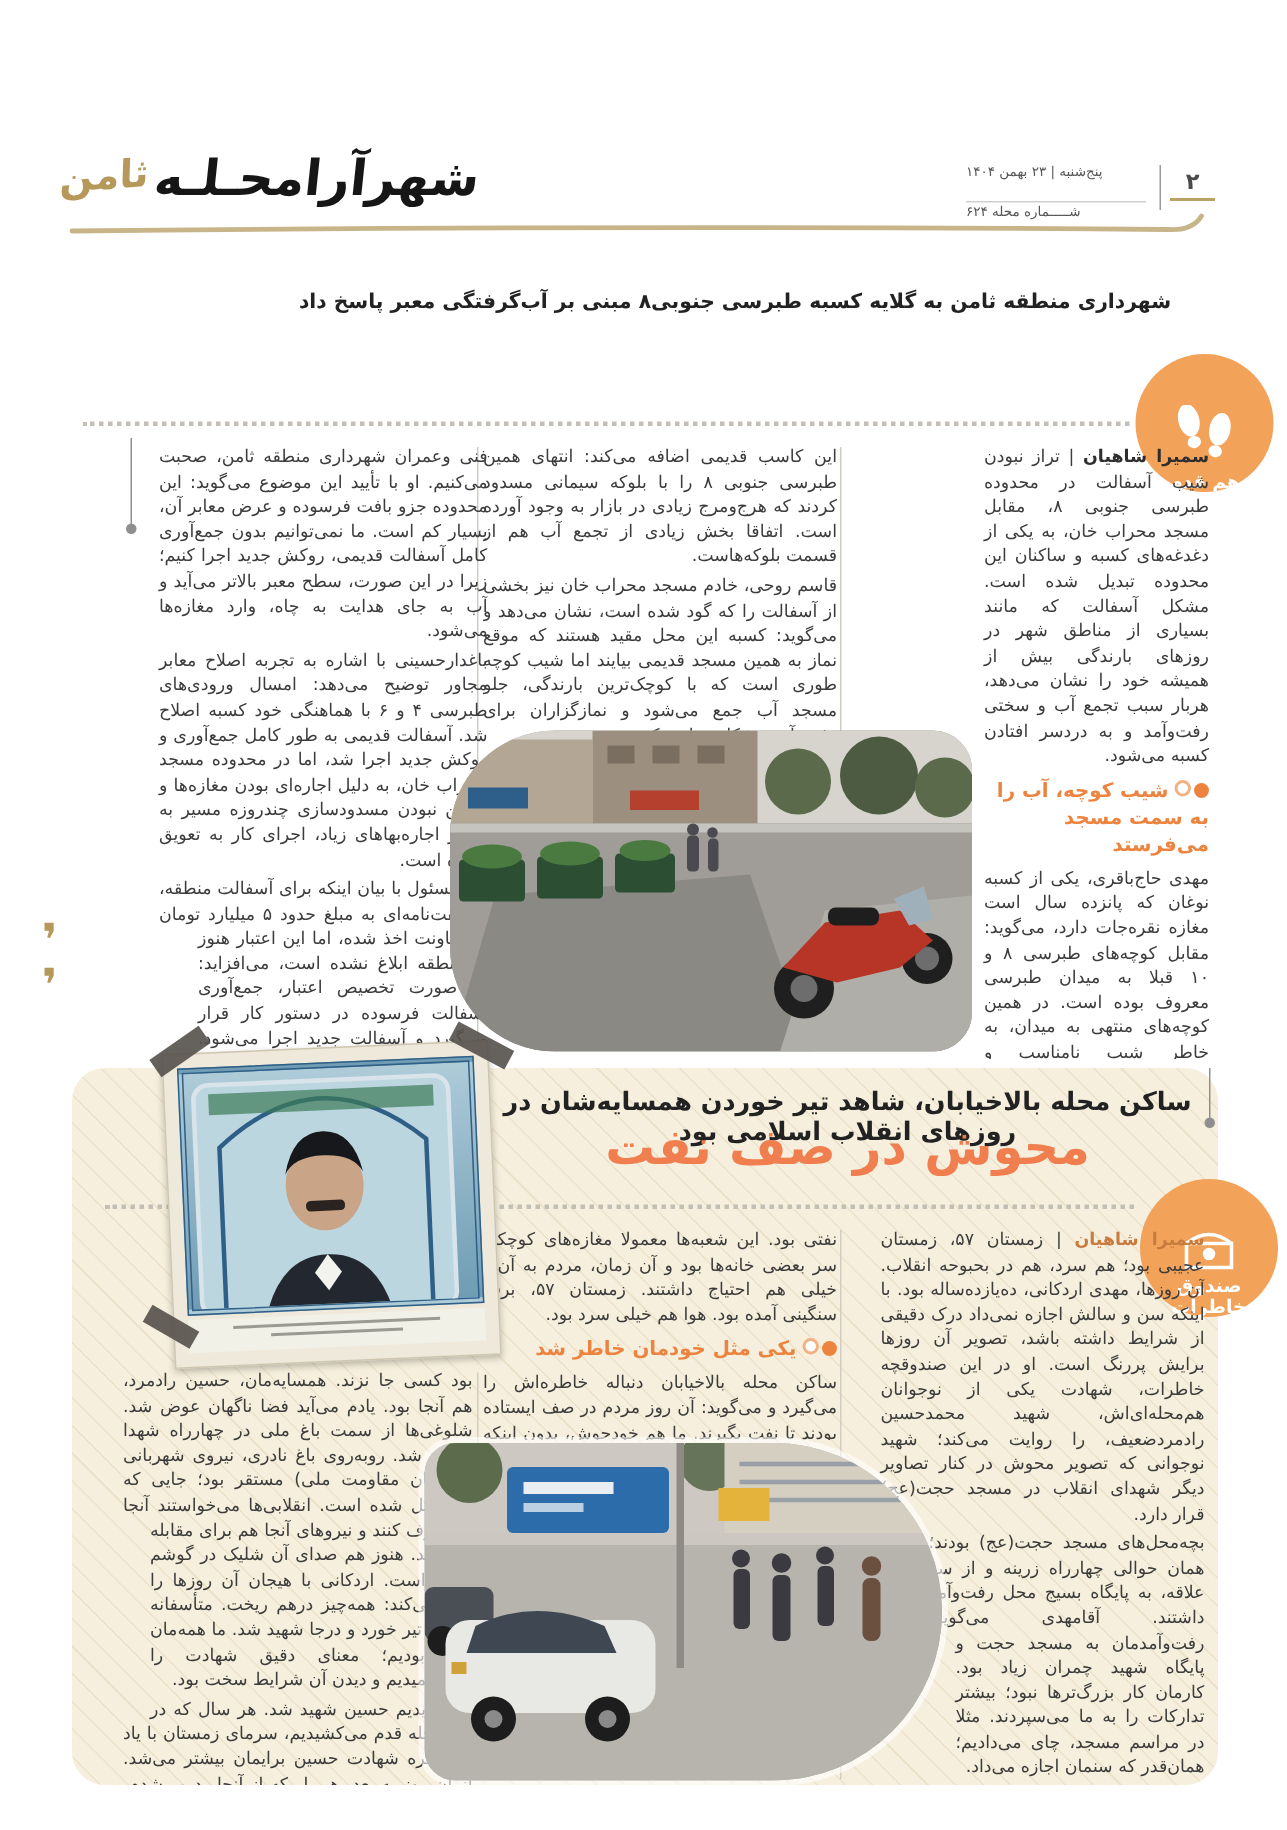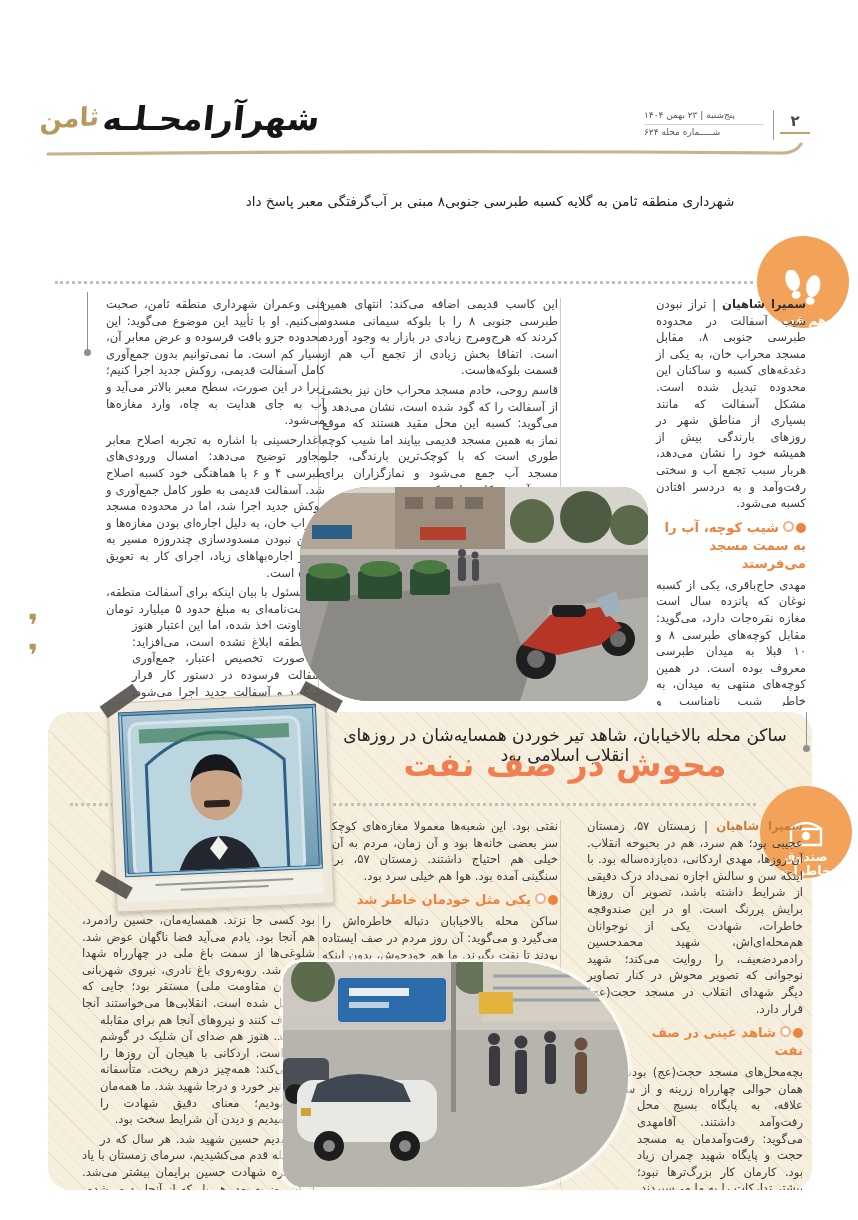--- a/index.html
+++ b/index.html
@@ -6,24 +6,24 @@
   .page{position:relative;width:858px;height:1220px;background:#fff;overflow:hidden;
         font-family:"DejaVu Sans","Liberation Sans",sans-serif;direction:rtl;}
   
   .logo{position:absolute;left:70px;top:88px;width:250px;height:60px;display:flex;align-items:center;justify-content:flex-start;direction:rtl;}
   .logo .main{font-size:33px;font-weight:bold;color:#161616;transform:skewX(-6deg);letter-spacing:-1px;}
   .logo .accent{font-size:26px;font-weight:bold;color:#b5985a;margin-right:4px;transform:skewX(-6deg) rotate(-4deg);}
   .meta{position:absolute;left:0;top:108px;right:48px;height:40px;direction:rtl;}
   .pagenum{position:absolute;right:0px;top:4px;width:30px;text-align:center;font-size:15px;font-weight:bold;color:#4a4a4a;border-bottom:2px solid #b9a264;padding-bottom:2px;}
   .meta-sep{position:absolute;right:36px;top:2px;width:1px;height:30px;background:#9a9a9a;}
   .dateblock{position:absolute;right:46px;top:0;width:120px;text-align:left;font-size:9px;color:#555;line-height:15px;}
-  .dateblock .l1{border-bottom:1px solid #cfcfcf;padding-bottom:1px;}
+  .dateblock .l1{border-bottom:1px solid #cfcfcf;padding-bottom:11px;}
   .goldrule{position:absolute;left:44px;top:138px;}
   
-  .kicker{position:absolute;text-align:center;font-size:13.5px;font-weight:normal;color:#222;}
+  .kicker{position:absolute;text-align:center;font-size:13.5px;font-weight:bold;color:#222;}
   .headline{position:absolute;text-align:center;font-weight:bold;color:#f07e4f;}
   .dotted{position:absolute;height:0;border-bottom:3px dotted #c3bfb6;}
   .vdiv{position:absolute;width:1px;background:#d2cdc2;}
   .marker{position:absolute;width:1px;background:#8f8f8f;}
   .marker::after{content:"";position:absolute;bottom:-6px;left:-3px;width:7px;height:7px;border-radius:50%;background:#8f8f8f;}
   .col{position:absolute;text-align:justify;font-size:11.6px;line-height:16.6px;color:#3c3c3c;overflow:hidden;}
   .col p{margin:0 0 3px 0;}
   .byline{font-weight:bold;color:#2e2e2e;}
   .byline2{font-weight:bold;color:#c77b3f;}
   .subhead{color:#ec8440;font-weight:bold;font-size:13.2px;line-height:18px;margin:7px 0 4px 0;text-align:right;}
@@ -182,21 +182,20 @@
   <div class="dotted" style="left:70px;top:803px;width:686px;"></div>
   <div class="marker" style="left:806px;top:712px;height:34px;"></div>
   <div class="vdiv" style="left:560px;top:820px;height:366px;"></div>
   <div class="vdiv" style="left:318px;top:915px;height:271px;"></div>
 
   <div class="col" style="left:563px;top:818px;width:240px;height:372px;">
     <i class="cut" style="float:left;clear:left;width:24px;height:48px;margin-top:144px;"></i>
     <i class="cut" style="float:left;clear:left;width:56px;height:90px;"></i>
     <i class="cut" style="float:left;clear:left;width:74px;height:95px;"></i>
     <p><span class="byline2">سمیرا شاهیان</span><span> | </span><span>زمستان ۵۷، زمستان عجیبی بود؛ هم سرد، هم در بحبوحه انقلاب. آن روزها، مهدی اردکانی، ده‌یازده‌ساله بود. با اینکه سن و سالش اجازه نمی‌داد درک دقیقی از شرایط داشته باشد، تصویر آن روزها برایش پررنگ است. او در این صندوقچه خاطرات، شهادت یکی از نوجوانان هم‌محله‌ای‌اش، شهید محمدحسین رادمردضعیف، را روایت می‌کند؛ شهید نوجوانی که تصویر محوش در کنار تصاویر دیگر شهدای انقلاب در مسجد حجت(عج) قرار دارد.</span></p>
-    <div class="subhead"><span class="b-full"></span><span class="b-ring"></span><span>شاهد عینی در صف نفت</span></div>
     <p>بچه‌محل‌های مسجد حجت(عج) بودند؛ همان حوالی چهارراه زرینه و از سر علاقه، به پایگاه بسیج محل رفت‌وآمد داشتند. آقامهدی می‌گوید: رفت‌وآمدمان به مسجد حجت و پایگاه شهید چمران زیاد بود. کارمان کار بزرگ‌ترها نبود؛ بیشتر تدارکات را به ما می‌سپردند. مثلا در مراسم مسجد، چای می‌دادیم؛ همان‌قدر که سنمان اجازه می‌داد.</p>
 
   </div>
 
   <div class="col" style="left:322px;top:818px;width:236px;height:142px;">
     <p>نفتی بود. این شعبه‌ها معمولا مغازه‌های کوچکی سر بعضی خانه‌ها بود و آن زمان، مردم به آن‌ها خیلی هم احتیاج داشتند. زمستان ۵۷، برف سنگینی آمده بود. هوا هم خیلی سرد بود.</p>
     <div class="subhead"><span class="b-full"></span><span class="b-ring"></span><span>یکی مثل خودمان خاطر شد</span></div>
     <p>ساکن محله بالاخیابان دنباله خاطره‌اش را می‌گیرد و می‌گوید: آن روز مردم در صف ایستاده بودند تا نفت بگیرند. ما هم خودجوش، بدون اینکه کسی بالای سرمان باشد، کمک می‌کردیم نظم صف به هم نخورد؛ مثلا پیرمردی را جلو می‌بردیم یا حواسمان</p>
   </div>
 

